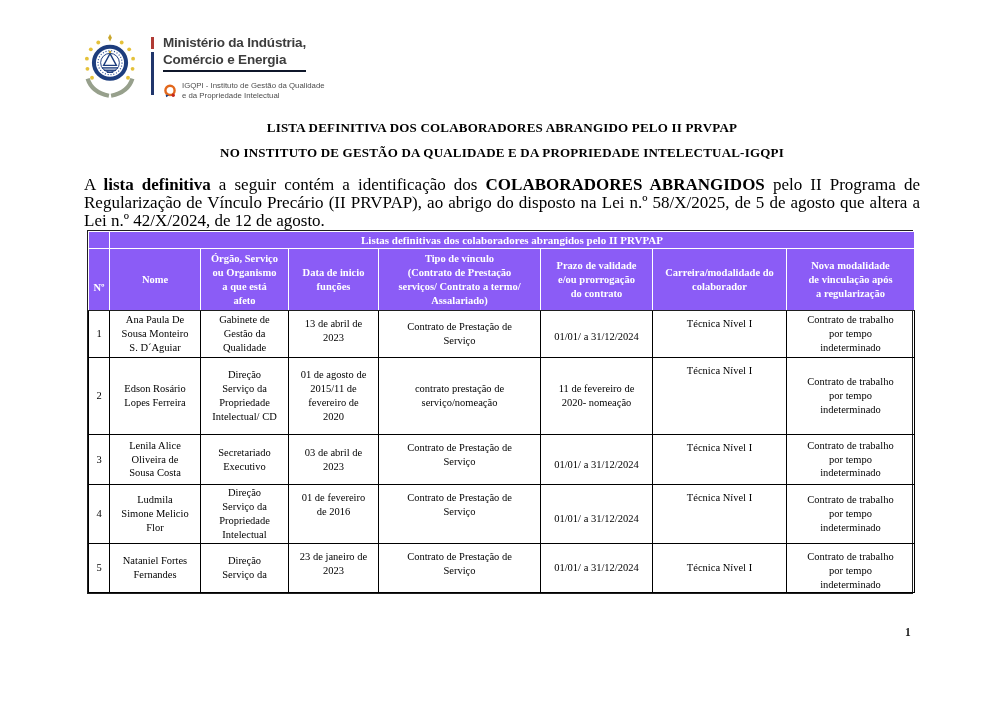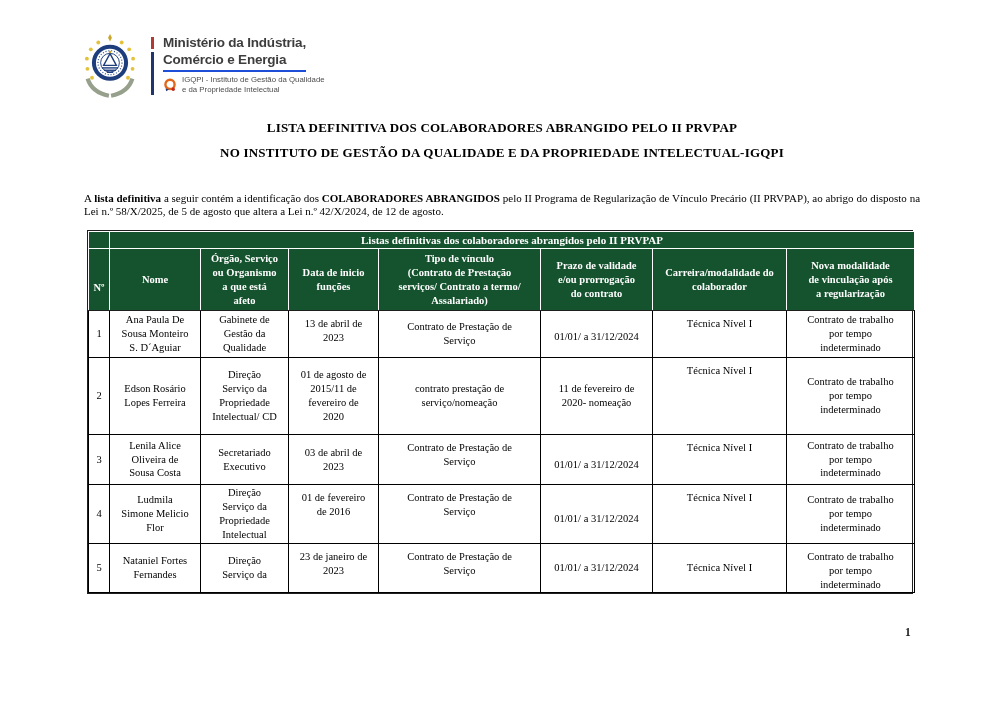--- a/index.html
+++ b/index.html
@@ -10,41 +10,41 @@
     font-family:"Liberation Serif", serif;
   }
 
   
   .logo { position:absolute; left:78px; top:34px; display:flex; align-items:flex-start; }
   .logo-bar {
     width:3px; height:58px; margin:3px 9px 0 9px;
     background:linear-gradient(to bottom, #b03a34 0 12px, #ffffff 12px 15px, #20356b 15px 100%);
   }
   .min-text { font-family:"Liberation Sans", sans-serif; }
-  .min-name { width:fit-content; border-bottom:2px solid #1d4ed8; padding-bottom:2px; }
+  .min-name { width:fit-content; border-bottom:2px solid #0f172a; padding-bottom:2px; }
   .min-line { font-size:13.5px; font-weight:bold; color:#3d3d3d; line-height:17px; letter-spacing:-0.2px; }
-  .igqpi-row { display:flex; align-items:center; gap:5px; margin-top:3px; }
+  .igqpi-row { display:flex; align-items:center; gap:5px; margin-top:9px; }
   .igqpi-text { font-size:7.8px; line-height:9.5px; color:#4d4d4d; white-space:pre-line; }
 
   
   .doc-title { position:absolute; top:115px; left:2px; width:100%; text-align:center; }
   .doc-title div { font-size:13px; font-weight:bold; line-height:25px; letter-spacing:0.2px; }
 
   
   .intro {
-    position:absolute; left:84px; top:192px; width:836px;
-    font-size:11px; line-height:13px; text-align:justify;
+    position:absolute; left:84px; top:176px; width:836px;
+    font-size:17px; line-height:18px; text-align:justify;
   }
   .intro b { font-weight:bold; }
 
   
   .table-wrap { position:absolute; left:87px; top:230px; width:826px; border:1px solid #1f1f1f; }
   table { width:100%; border-collapse:collapse; table-layout:fixed; }
   th {
-    background:#14532d; color:#ffffff; font-weight:bold; font-size:10.5px;
+    background:#8b5cf6; color:#ffffff; font-weight:bold; font-size:10.5px;
     border:1px solid #ffffff; line-height:14px; vertical-align:middle;
     padding:1px 2px; text-align:center; white-space:pre-line;
   }
   tr.band { height:17px; }
   tr.band th { font-size:11px; }
   tr.cols { height:62px; }
   tr.cols th { border-bottom:1.4px solid #1f1f1f; }
   th.numh { vertical-align:bottom; padding-bottom:15px; }
   td {
     border:1px solid #000; font-size:10.5px; line-height:13.8px;

